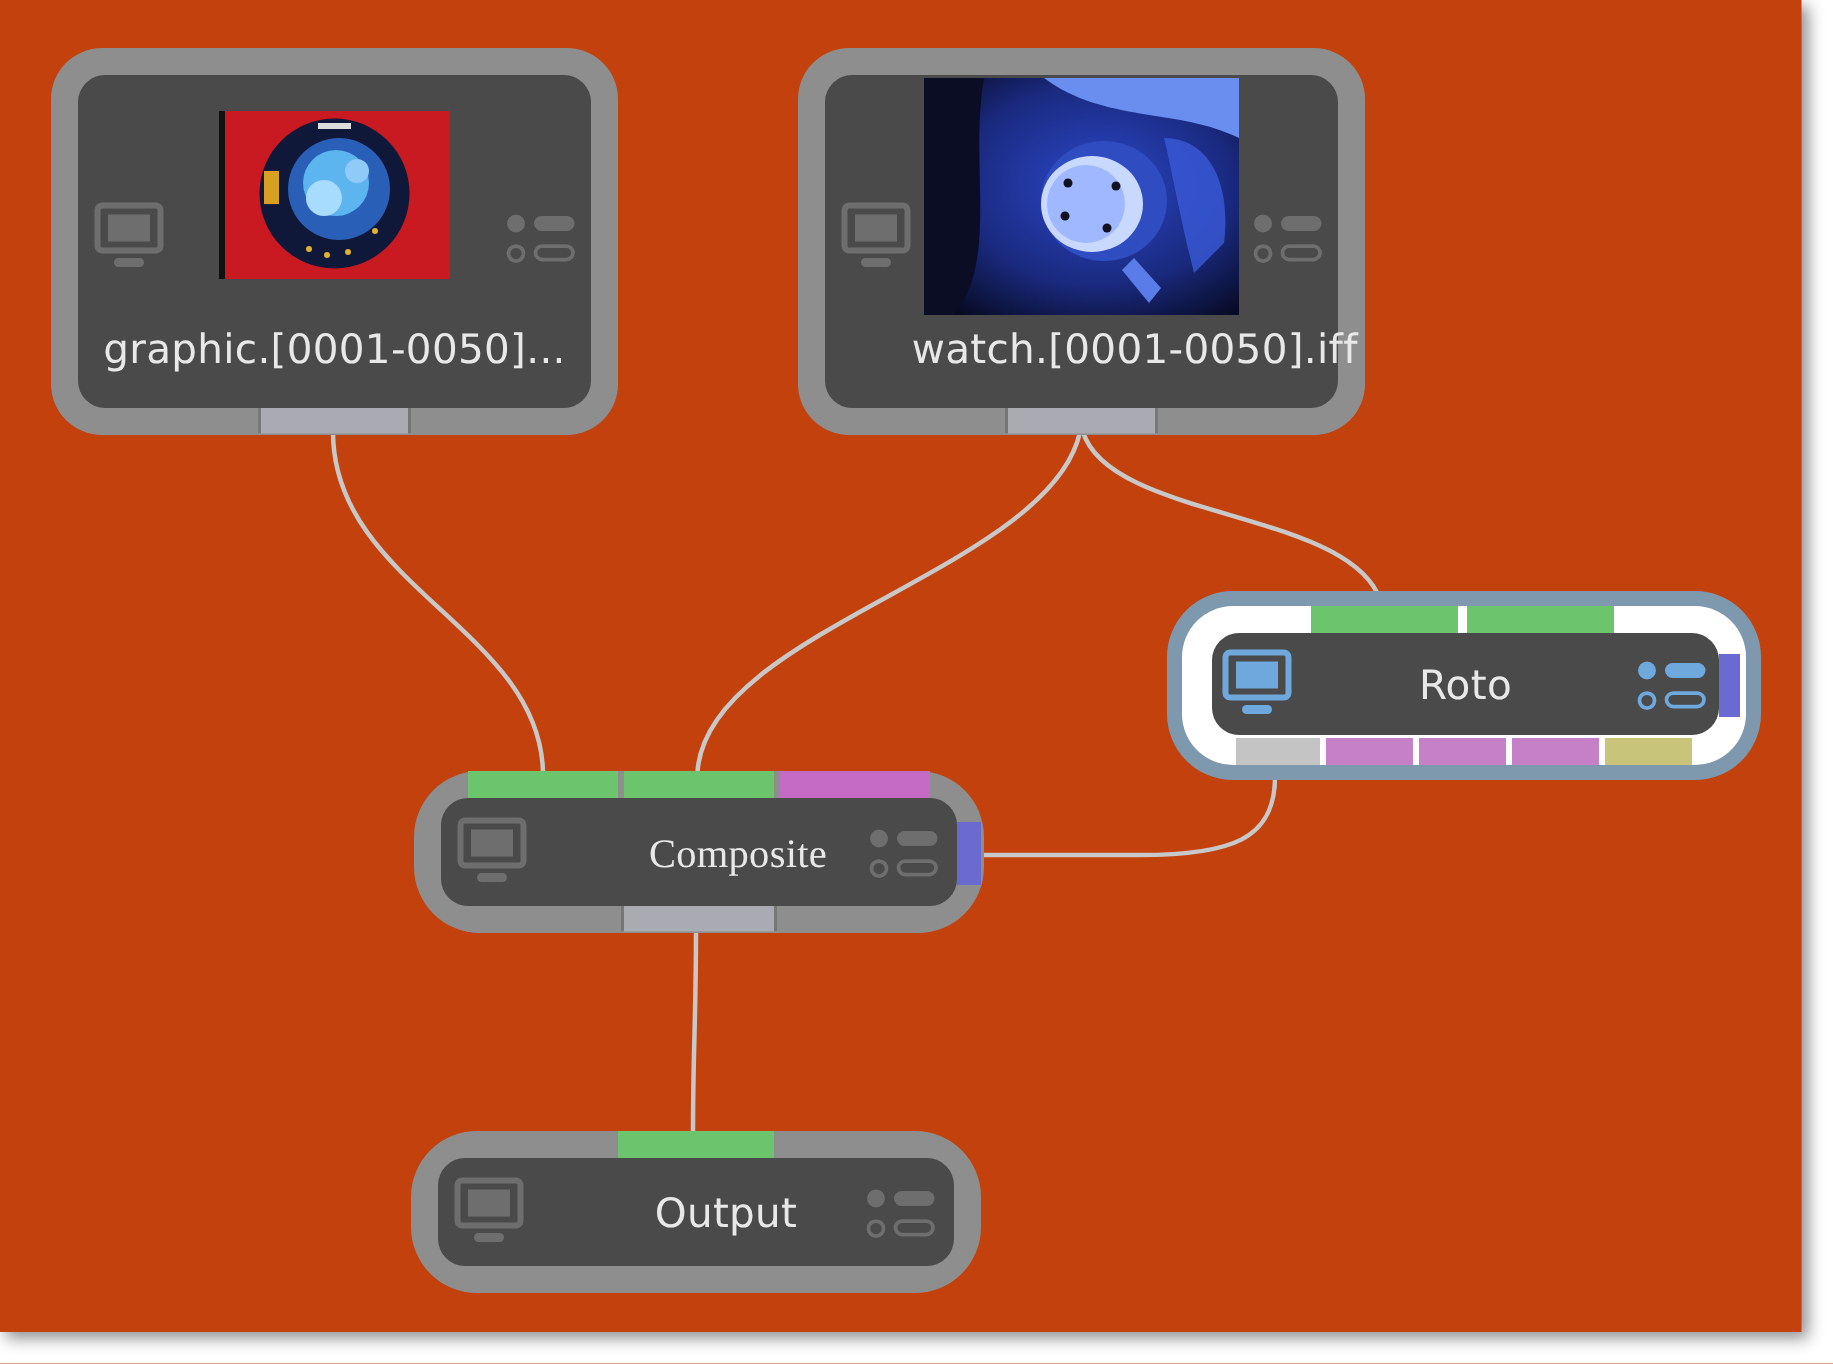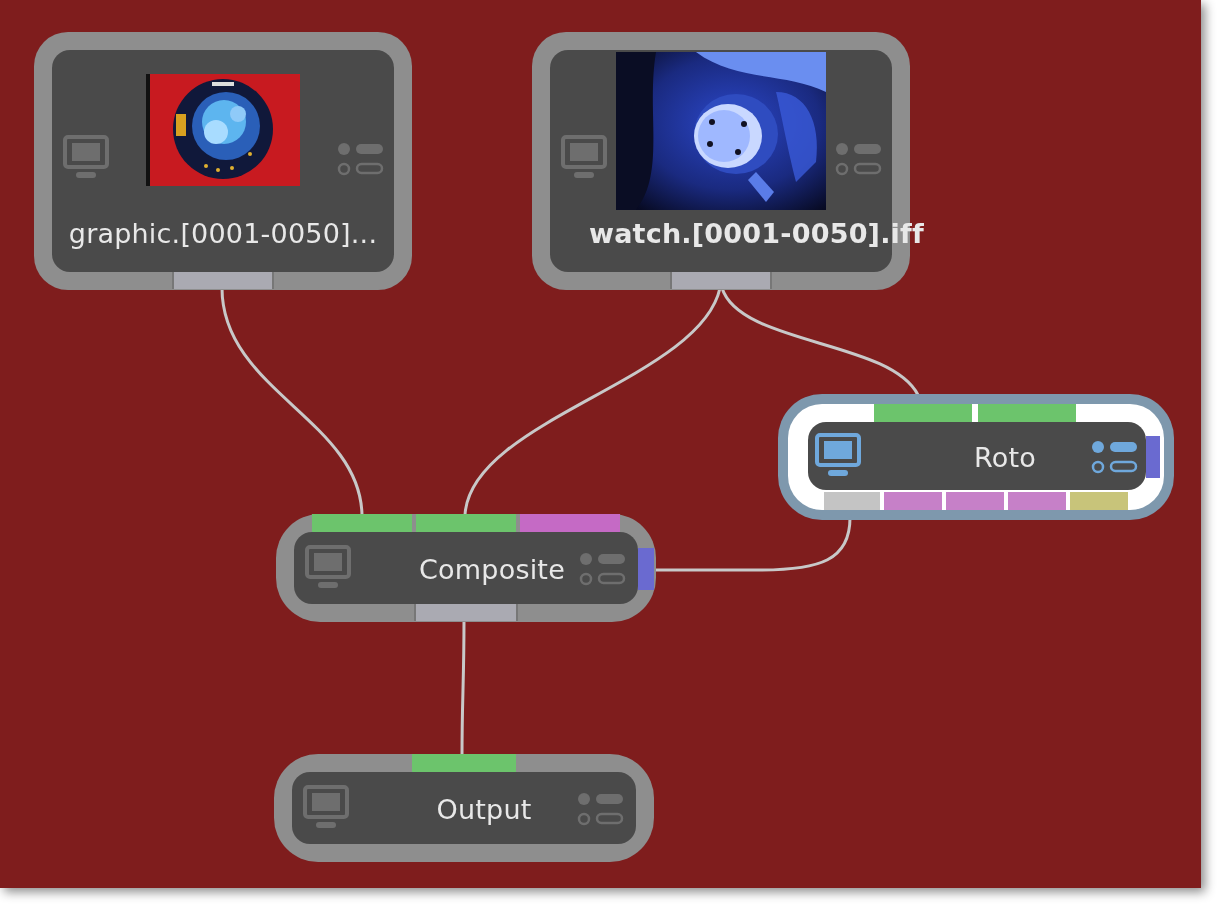--- a/index.html
+++ b/index.html
@@ -2,21 +2,21 @@
 <html><head>
 <meta charset="utf-8">
 <style>
   html, body { margin: 0; padding: 0; }
   body {
     width: 1222px; height: 909px; background: #ffffff; position: relative; overflow: hidden;
     font-family: "DejaVu Sans", sans-serif;
   }
   #canvas {
     position: absolute; left: 0; top: 0; width: 1201px; height: 888px;
-    background: #7f1d1d;
+    background: #c2410c;
     box-shadow: 4px 4px 10px rgba(0,0,0,0.45);
     overflow: hidden;
   }
   #wires { position: absolute; left: 0; top: 0; width: 1201px; height: 888px; }
   .wire { fill: none; stroke: #c8c8c8; stroke-width: 3; stroke-linecap: round; }
 
   .node { position: absolute; box-sizing: border-box; }
   .node-frame {
     position: absolute; inset: 0; background: #8e8e8e; border-radius: 34px;
   }
@@ -115,21 +115,21 @@
       <rect x="3" y="3" width="42" height="30" rx="3" fill="none" stroke="#6e6e6e" stroke-width="4"></rect>
       <rect x="10" y="9" width="28" height="18" fill="#6e6e6e"></rect>
       <rect x="14" y="38" width="20" height="6" rx="3" fill="#6e6e6e"></rect>
     </svg>
     <svg class="icon-params" style="left:302px; top:108px;" viewBox="0 0 48 38">
       <circle cx="8" cy="9" r="6" fill="#6e6e6e"></circle>
       <rect x="20" y="4" width="27" height="10" rx="5" fill="#6e6e6e"></rect>
       <circle cx="8" cy="29" r="5" fill="none" stroke="#6e6e6e" stroke-width="2.5"></circle>
       <rect x="21" y="24" width="25" height="9" rx="4.5" fill="none" stroke="#6e6e6e" stroke-width="2.5"></rect>
     </svg>
-    <div class="node-label" style="left:18px; top:186px; width:413px;font-weight:bold;">watch.[0001-0050].iff</div>
+    <div class="node-label" style="left:18px; top:186px; width:413px;">watch.[0001-0050].iff</div>
     <div class="port" style="left:138px; top:240px; width:102px; height:17px; background:#aaaab2; border-left:2px solid #777; border-right:2px solid #777;"></div>
   </div>
 
   <div class="node roto" style="left:778px; top:394px; width:396px; height:126px;">
     <div class="node-frame"></div>
     <div class="node-inner-white" style="left:10px; top:10px; width:376px; height:106px;"></div>
     <div class="node-body" style="left:30px; top:28px; width:338px; height:68px;"></div>
     <div class="port" style="left:96px; top:10px; width:98px; height:18px; background:#6cc46c;"></div>
     <div class="port" style="left:200px; top:10px; width:98px; height:18px; background:#6cc46c;"></div>
     <div class="port" style="left:368px; top:42px; width:14px; height:42px; background:#6a6ad0;"></div>
@@ -142,21 +142,21 @@
       <rect x="3" y="3" width="42" height="30" rx="3" fill="none" stroke="#6fa8dc" stroke-width="4"></rect>
       <rect x="10" y="9" width="28" height="18" fill="#6fa8dc"></rect>
       <rect x="14" y="38" width="20" height="6" rx="3" fill="#6fa8dc"></rect>
     </svg>
     <svg class="icon-params" style="left:312px; top:44px;" viewBox="0 0 48 38">
       <circle cx="8" cy="9" r="6" fill="#6fa8dc"></circle>
       <rect x="20" y="4" width="27" height="10" rx="5" fill="#6fa8dc"></rect>
       <circle cx="8" cy="29" r="5" fill="none" stroke="#6fa8dc" stroke-width="2.5"></circle>
       <rect x="21" y="24" width="25" height="9" rx="4.5" fill="none" stroke="#6fa8dc" stroke-width="2.5"></rect>
     </svg>
-    <div class="node-label" style="left:30px; top:48px; width:338px;margin-left:28px;">Roto</div>
+    <div class="node-label" style="left:30px; top:48px; width:338px;">Roto</div>
   </div>
 
   <div class="node" style="left:276px; top:514px; width:380px; height:108px;">
     <div class="node-frame" style="border-radius:44px;"></div>
     <div class="node-body" style="left:18px; top:18px; width:344px; height:72px;"></div>
     <div class="port" style="left:36px; top:0px; width:100px; height:18px; background:#6cc46c;"></div>
     <div class="port" style="left:140px; top:0px; width:100px; height:18px; background:#6cc46c;"></div>
     <div class="port" style="left:244px; top:0px; width:100px; height:18px; background:#c56ac5;"></div>
     <div class="port" style="left:362px; top:34px; width:16px; height:42px; background:#6a6ad0;"></div>
     <div class="port" style="left:138px; top:90px; width:104px; height:17px; background:#aaaab2; border-left:2px solid #777; border-right:2px solid #777;"></div>
@@ -164,21 +164,21 @@
       <rect x="3" y="3" width="42" height="30" rx="3" fill="none" stroke="#6e6e6e" stroke-width="4"></rect>
       <rect x="10" y="9" width="28" height="18" fill="#6e6e6e"></rect>
       <rect x="14" y="38" width="20" height="6" rx="3" fill="#6e6e6e"></rect>
     </svg>
     <svg class="icon-params" style="left:302px; top:36px;" viewBox="0 0 48 38">
       <circle cx="8" cy="9" r="6" fill="#6e6e6e"></circle>
       <rect x="20" y="4" width="27" height="10" rx="5" fill="#6e6e6e"></rect>
       <circle cx="8" cy="29" r="5" fill="none" stroke="#6e6e6e" stroke-width="2.5"></circle>
       <rect x="21" y="24" width="25" height="9" rx="4.5" fill="none" stroke="#6e6e6e" stroke-width="2.5"></rect>
     </svg>
-    <div class="node-label" style="left:18px; top:40px; width:396px;">Composite</div>
+    <div class="node-label" style="left:18px; top:40px; width:396px;font-family:Liberation Serif, serif;">Composite</div>
   </div>
 
   <div class="node" style="left:274px; top:754px; width:380px; height:108px;">
     <div class="node-frame" style="border-radius:44px;"></div>
     <div class="node-body" style="left:18px; top:18px; width:344px; height:72px;"></div>
     <div class="port" style="left:138px; top:0px; width:104px; height:18px; background:#6cc46c;"></div>
     <svg class="icon-monitor" style="left:28px; top:30px;" viewBox="0 0 48 46">
       <rect x="3" y="3" width="42" height="30" rx="3" fill="none" stroke="#6e6e6e" stroke-width="4"></rect>
       <rect x="10" y="9" width="28" height="18" fill="#6e6e6e"></rect>
       <rect x="14" y="38" width="20" height="6" rx="3" fill="#6e6e6e"></rect>

